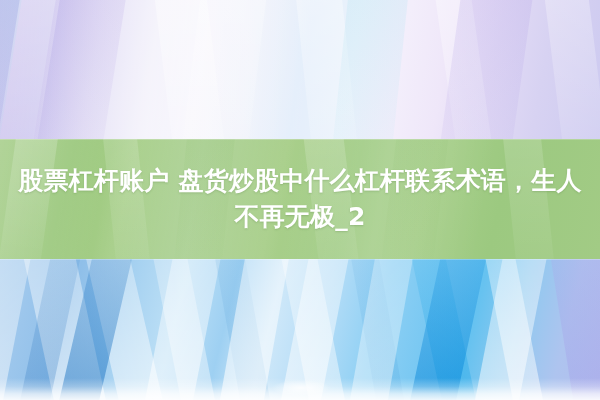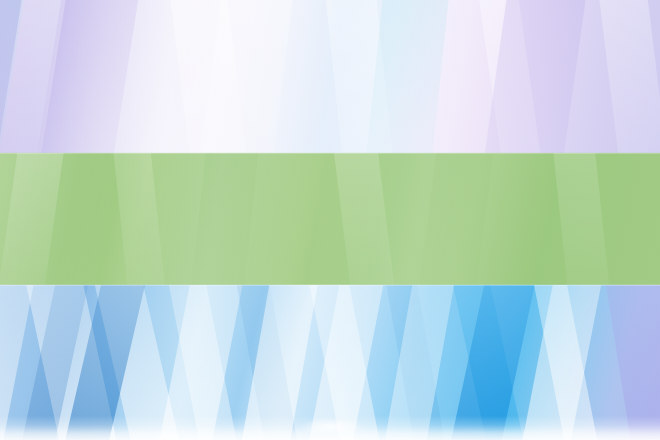--- a/index.html
+++ b/index.html
@@ -182,20 +182,24 @@
 
   <div class="band-mid">
     <div class="mid-ray" style="left:20px;width:42px;transform:skewX(-8deg);background:linear-gradient(to bottom,rgba(255,255,255,0.22),rgba(255,255,255,0.02));"></div>
     <div class="mid-ray" style="left:100px;width:34px;transform:skewX(6deg);background:linear-gradient(to bottom,rgba(255,255,255,0.18),rgba(255,255,255,0.02));"></div>
     <div class="mid-ray" style="left:190px;width:48px;transform:skewX(-6deg);background:linear-gradient(to bottom,rgba(140,190,110,0.16),rgba(140,190,110,0.02));"></div>
     <div class="mid-ray" style="left:300px;width:40px;transform:skewX(7deg);background:linear-gradient(to bottom,rgba(255,255,255,0.20),rgba(255,255,255,0.02));"></div>
     <div class="mid-ray" style="left:400px;width:52px;transform:skewX(-7deg);background:linear-gradient(to bottom,rgba(140,190,110,0.14),rgba(140,190,110,0.02));"></div>
     <div class="mid-ray" style="left:500px;width:38px;transform:skewX(6deg);background:linear-gradient(to bottom,rgba(255,255,255,0.18),rgba(255,255,255,0.02));"></div>
   </div>
 
+  <div class="title-wrap">
+    <div class="title-line">股票杠杆账户 盘货炒股中什么杠杆联系术语，生人</div>
+    <div class="title-line">不再无极_2</div>
+  </div>
 
   <div class="band-bot">
     <div class="chev" style="left:-36px;width:70px;transform:skewX(-11deg);background:linear-gradient(to bottom,rgba(255,255,255,0.30),rgba(255,255,255,0.55));"></div>
     <div class="chev" style="left:20px;width:52px;transform:skewX(12deg);background:linear-gradient(to bottom,rgba(255,255,255,0.34),rgba(255,255,255,0.62));"></div>
     <div class="chev" style="left:54px;width:30px;transform:skewX(-12deg);background:linear-gradient(to bottom,rgba(70,140,205,0.14),rgba(40,115,190,0.34));"></div>
     <div class="chev" style="left:82px;width:44px;transform:skewX(13deg);background:linear-gradient(to bottom,rgba(255,255,255,0.30),rgba(255,255,255,0.58));"></div>
     <div class="chev" style="left:96px;width:40px;transform:skewX(-13deg);background:linear-gradient(to bottom,rgba(40,120,195,0.20),rgba(10,105,190,0.58));"></div>
     <div class="chev" style="left:150px;width:34px;transform:skewX(11deg);background:linear-gradient(to bottom,rgba(255,255,255,0.26),rgba(255,255,255,0.48));"></div>
     <div class="chev" style="left:176px;width:48px;transform:skewX(-11deg);background:linear-gradient(to bottom,rgba(255,255,255,0.34),rgba(255,255,255,0.60));"></div>
     <div class="chev" style="left:212px;width:30px;transform:skewX(10deg);background:linear-gradient(to bottom,rgba(120,180,225,0.18),rgba(90,165,220,0.30));"></div>

